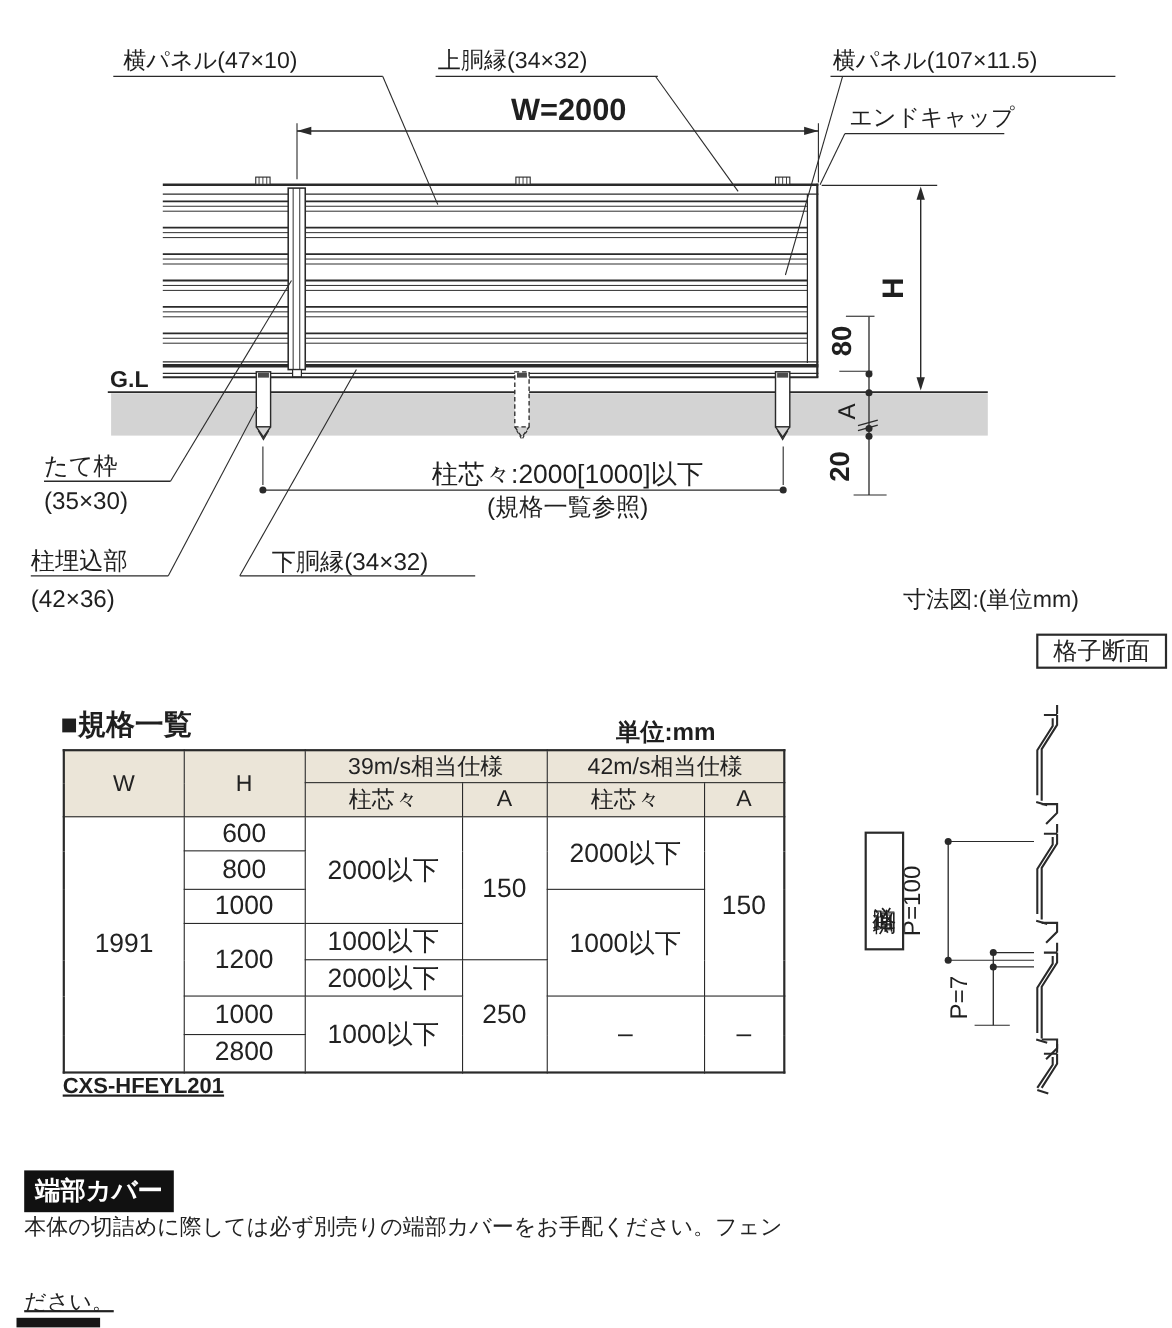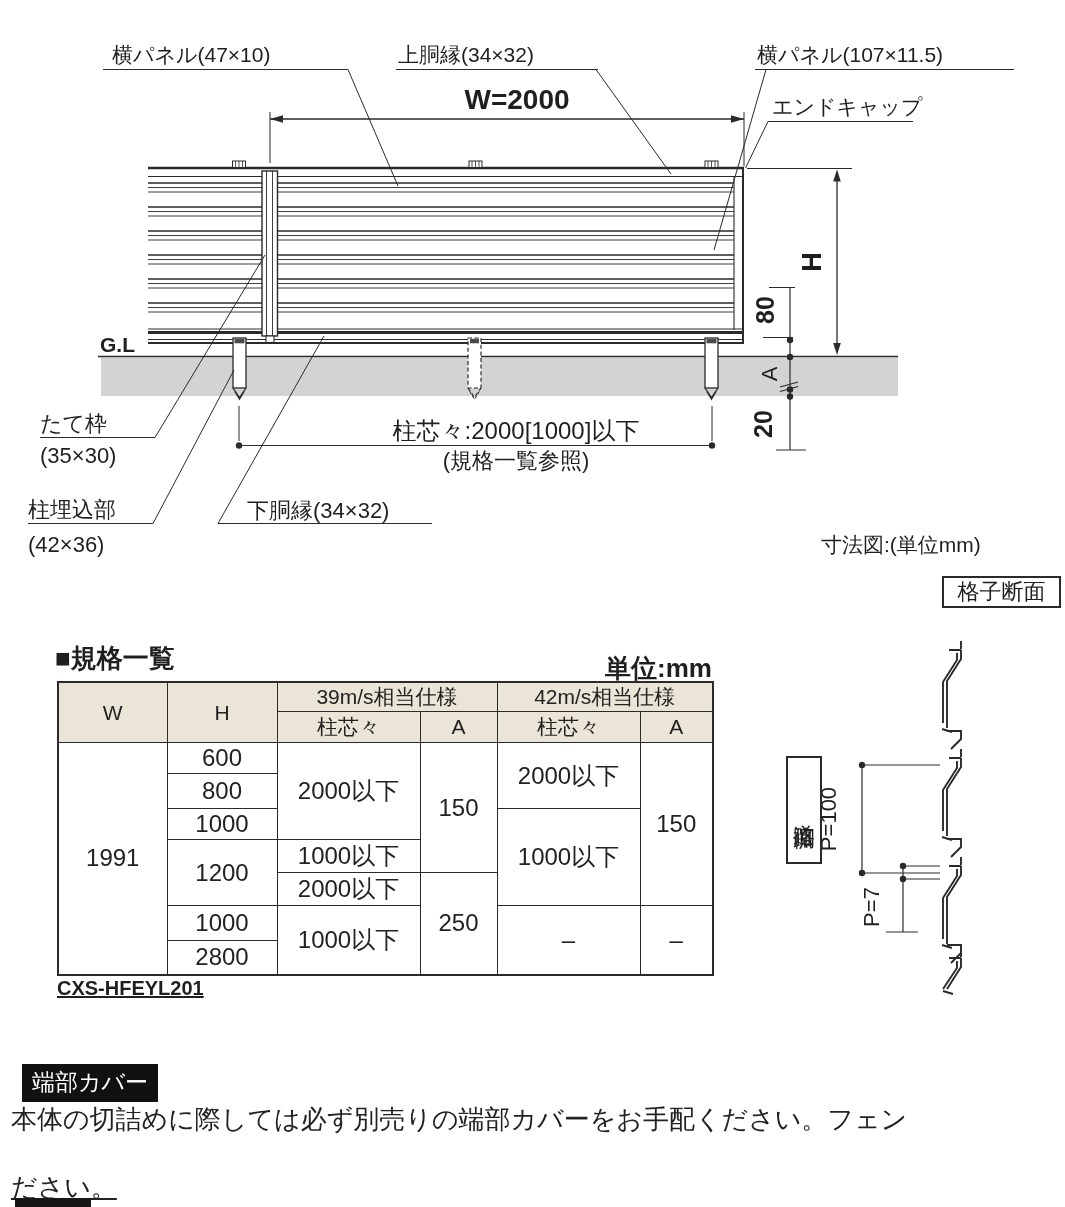--- a/index.html
+++ b/index.html
@@ -21,33 +21,33 @@
   .unitnote{font-size:21px;}
   .ptext{font-size:22px;}
 
   .boxed-label{position:absolute;border:2px solid #2a2a2a;display:flex;
                align-items:center;justify-content:center;background:#fff;box-sizing:border-box;}
   #section-title-box{left:901px;top:576px;width:119px;height:32px;font-size:22px;margin-left:41px;}
   #road-side-box{left:786px;top:756px;width:36px;height:108px;font-size:22px;}
   #road-side-box span{writing-mode:vertical-rl;letter-spacing:2px;}
 
   #table-title{position:absolute;left:55px;top:641px;font-size:26px;font-weight:bold;text-align:right;}
-  #table-unit{position:absolute;left:560px;top:651px;width:152px;text-align:right;
-              font-size:26px;font-weight:600;}
+  #table-unit{position:absolute;left:560px;top:651px;width:152px;
+              font-size:22px;font-weight:600;}
   #spec-table{position:absolute;left:57px;top:681px;border-collapse:collapse;table-layout:fixed;
               width:655px;}
   #spec-table td{border:1.5px solid #2a2a2a;text-align:center;vertical-align:middle;
                  padding:0;font-size:24px;color:#222;}
   #spec-table{border:2.5px solid #2a2a2a;}
   #spec-table td.hd{background:#ebe5d8;font-size:21px;}
   #model-code{position:absolute;left:57px;top:977px;font-size:20px;font-weight:bold;text-decoration:underline;}
 
   #note-label{position:absolute;left:22px;top:1064px;background:#111;color:#fff;
-              font-size:23px;font-weight:normal;padding:3px 10px 4px 10px;}
-  .note-line{position:absolute;left:11px;font-size:26px;color:#222;white-space:nowrap;}
+              font-size:23px;font-weight:bold;padding:3px 10px 4px 10px;}
+  .note-line{position:absolute;left:22px;font-size:20px;color:#222;white-space:nowrap;}
   #note-line1{top:1102px;}
   #note-line2{top:1136px;}
   #note-line3{top:1170px;text-decoration:underline;}
   #crop-bar{position:absolute;left:15px;top:1198px;width:76px;height:9px;background:#161616;}
 </style>
 </head>
 <body>
 
 <div id="page">
 

